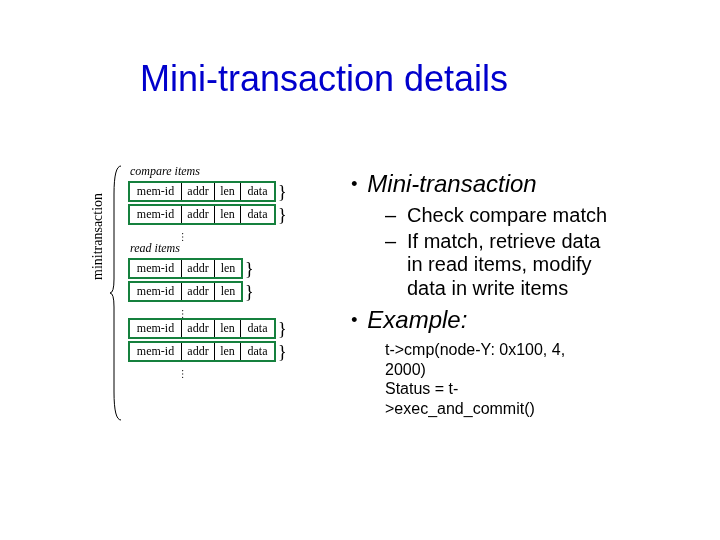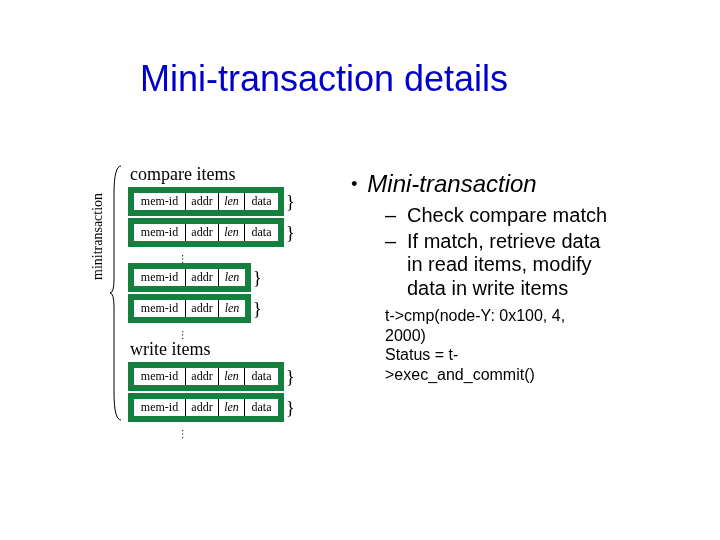--- a/index.html
+++ b/index.html
@@ -58,47 +58,48 @@
     width: 12px;
   }
   .brace svg { display:block; }
   .groups {
     position: absolute;
     left: 28px;
     top: -6px;
     width: 200px;
   }
   .grp-label {
-    font-size: 18px;
+    font-style: italic;
+    font-size: 12px;
     margin: 0 0 2px 2px;
   }
   .row-wrap {
     display: flex;
     align-items: center;
     margin-bottom: 2px;
   }
   .row {
     display: flex;
-    border: 6px solid #15803d;
+    border: 2px solid #15803d;
     height: 17px;
     justify-content: space-between;
   }
   .row > div {
     border-right: 1px solid #000;
     font-size: 12px;
     display: flex;
     align-items: center;
     justify-content: center;
     padding: 0 4px;
     box-sizing: border-box;
   }
   .row > div:last-child { border-right: none; }
   .c-mem { width: 52px; }
   .c-addr { width: 33px; }
-  .c-len { width: 26px; font-style: italic; }
+  .c-len { width: 26px; }
   .c-data { width: 33px; }
   .rbrace {
     margin-left: 2px;
     font-size: 18px;
     line-height: 14px;
     font-family: "Times New Roman", serif;
   }
   .vdots {
     margin: 1px 0 4px 58px;
     font-size: 10px;
@@ -166,38 +167,38 @@
           <div class="row-wrap">
             <div class="row">
               <div class="c-mem">mem-id</div>
               <div class="c-addr">addr</div>
               <div class="c-len">len</div>
               <div class="c-data">data</div>
             </div>
             <span class="rbrace">}</span>
           </div>
           <div class="vdots">…</div>
+          <div class="grp-label">read items</div>
           <div class="row-wrap">
             <div class="row">
               <div class="c-mem">mem-id</div>
               <div class="c-addr">addr</div>
               <div class="c-len">len</div>
             </div>
             <span class="rbrace">}</span>
           </div>
           <div class="row-wrap">
             <div class="row">
               <div class="c-mem">mem-id</div>
               <div class="c-addr">addr</div>
               <div class="c-len">len</div>
             </div>
             <span class="rbrace">}</span>
           </div>
           <div class="vdots">…</div>
-          <div class="grp-label">write items</div>
           <div class="row-wrap">
             <div class="row">
               <div class="c-mem">mem-id</div>
               <div class="c-addr">addr</div>
               <div class="c-len">len</div>
               <div class="c-data">data</div>
             </div>
             <span class="rbrace">}</span>
           </div>
           <div class="row-wrap">
@@ -220,20 +221,23 @@
       <div class="subs" id="subs">
           <div class="sub">
             <span class="dash">–</span>
             <span>Check compare match</span>
           </div>
           <div class="sub">
             <span class="dash">–</span>
             <span>If match, retrieve data in read items, modify data in write items</span>
           </div>
         </div>
+      <div class="b1">
+        <span class="bullet">•</span><span>Example:</span>
+      </div>
       <div class="code" id="code">
           <div>t-&gt;cmp(node-Y: 0x100, 4, 2000)</div>
           <div>Status = t-&gt;exec_and_commit()</div>
         </div>
     </div>
 
   </div>
 </div>
 
 </body></html>

